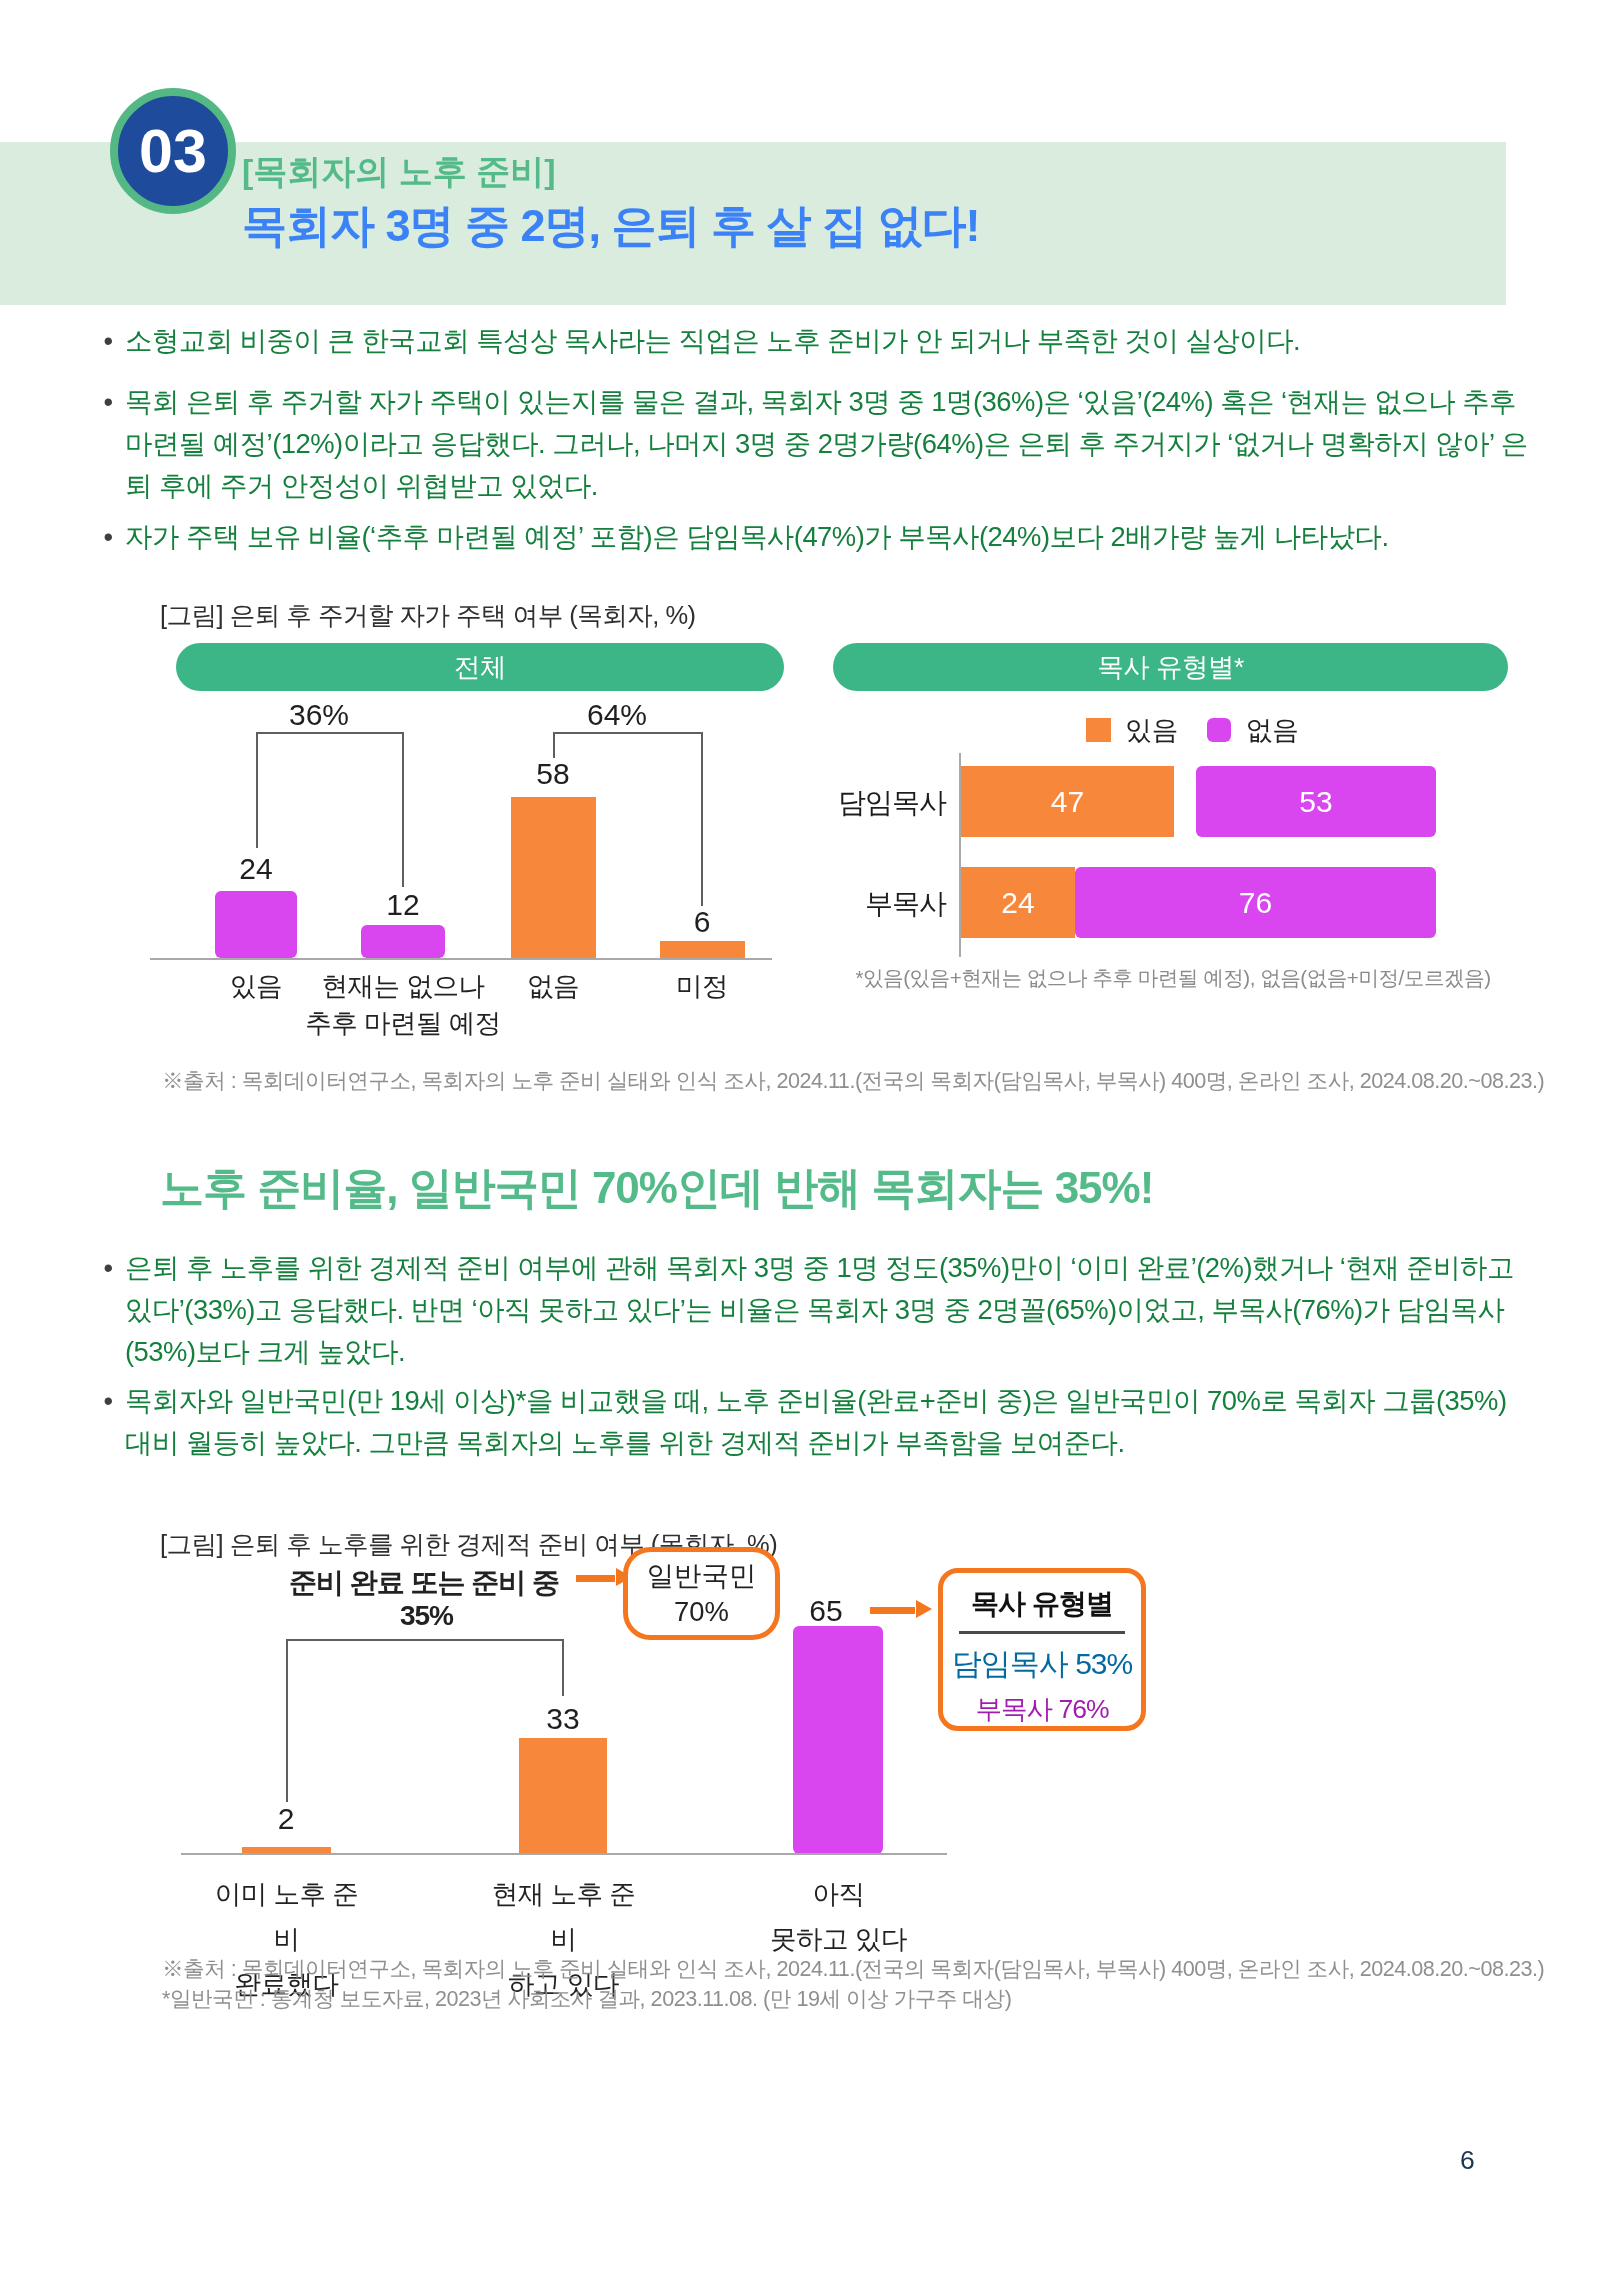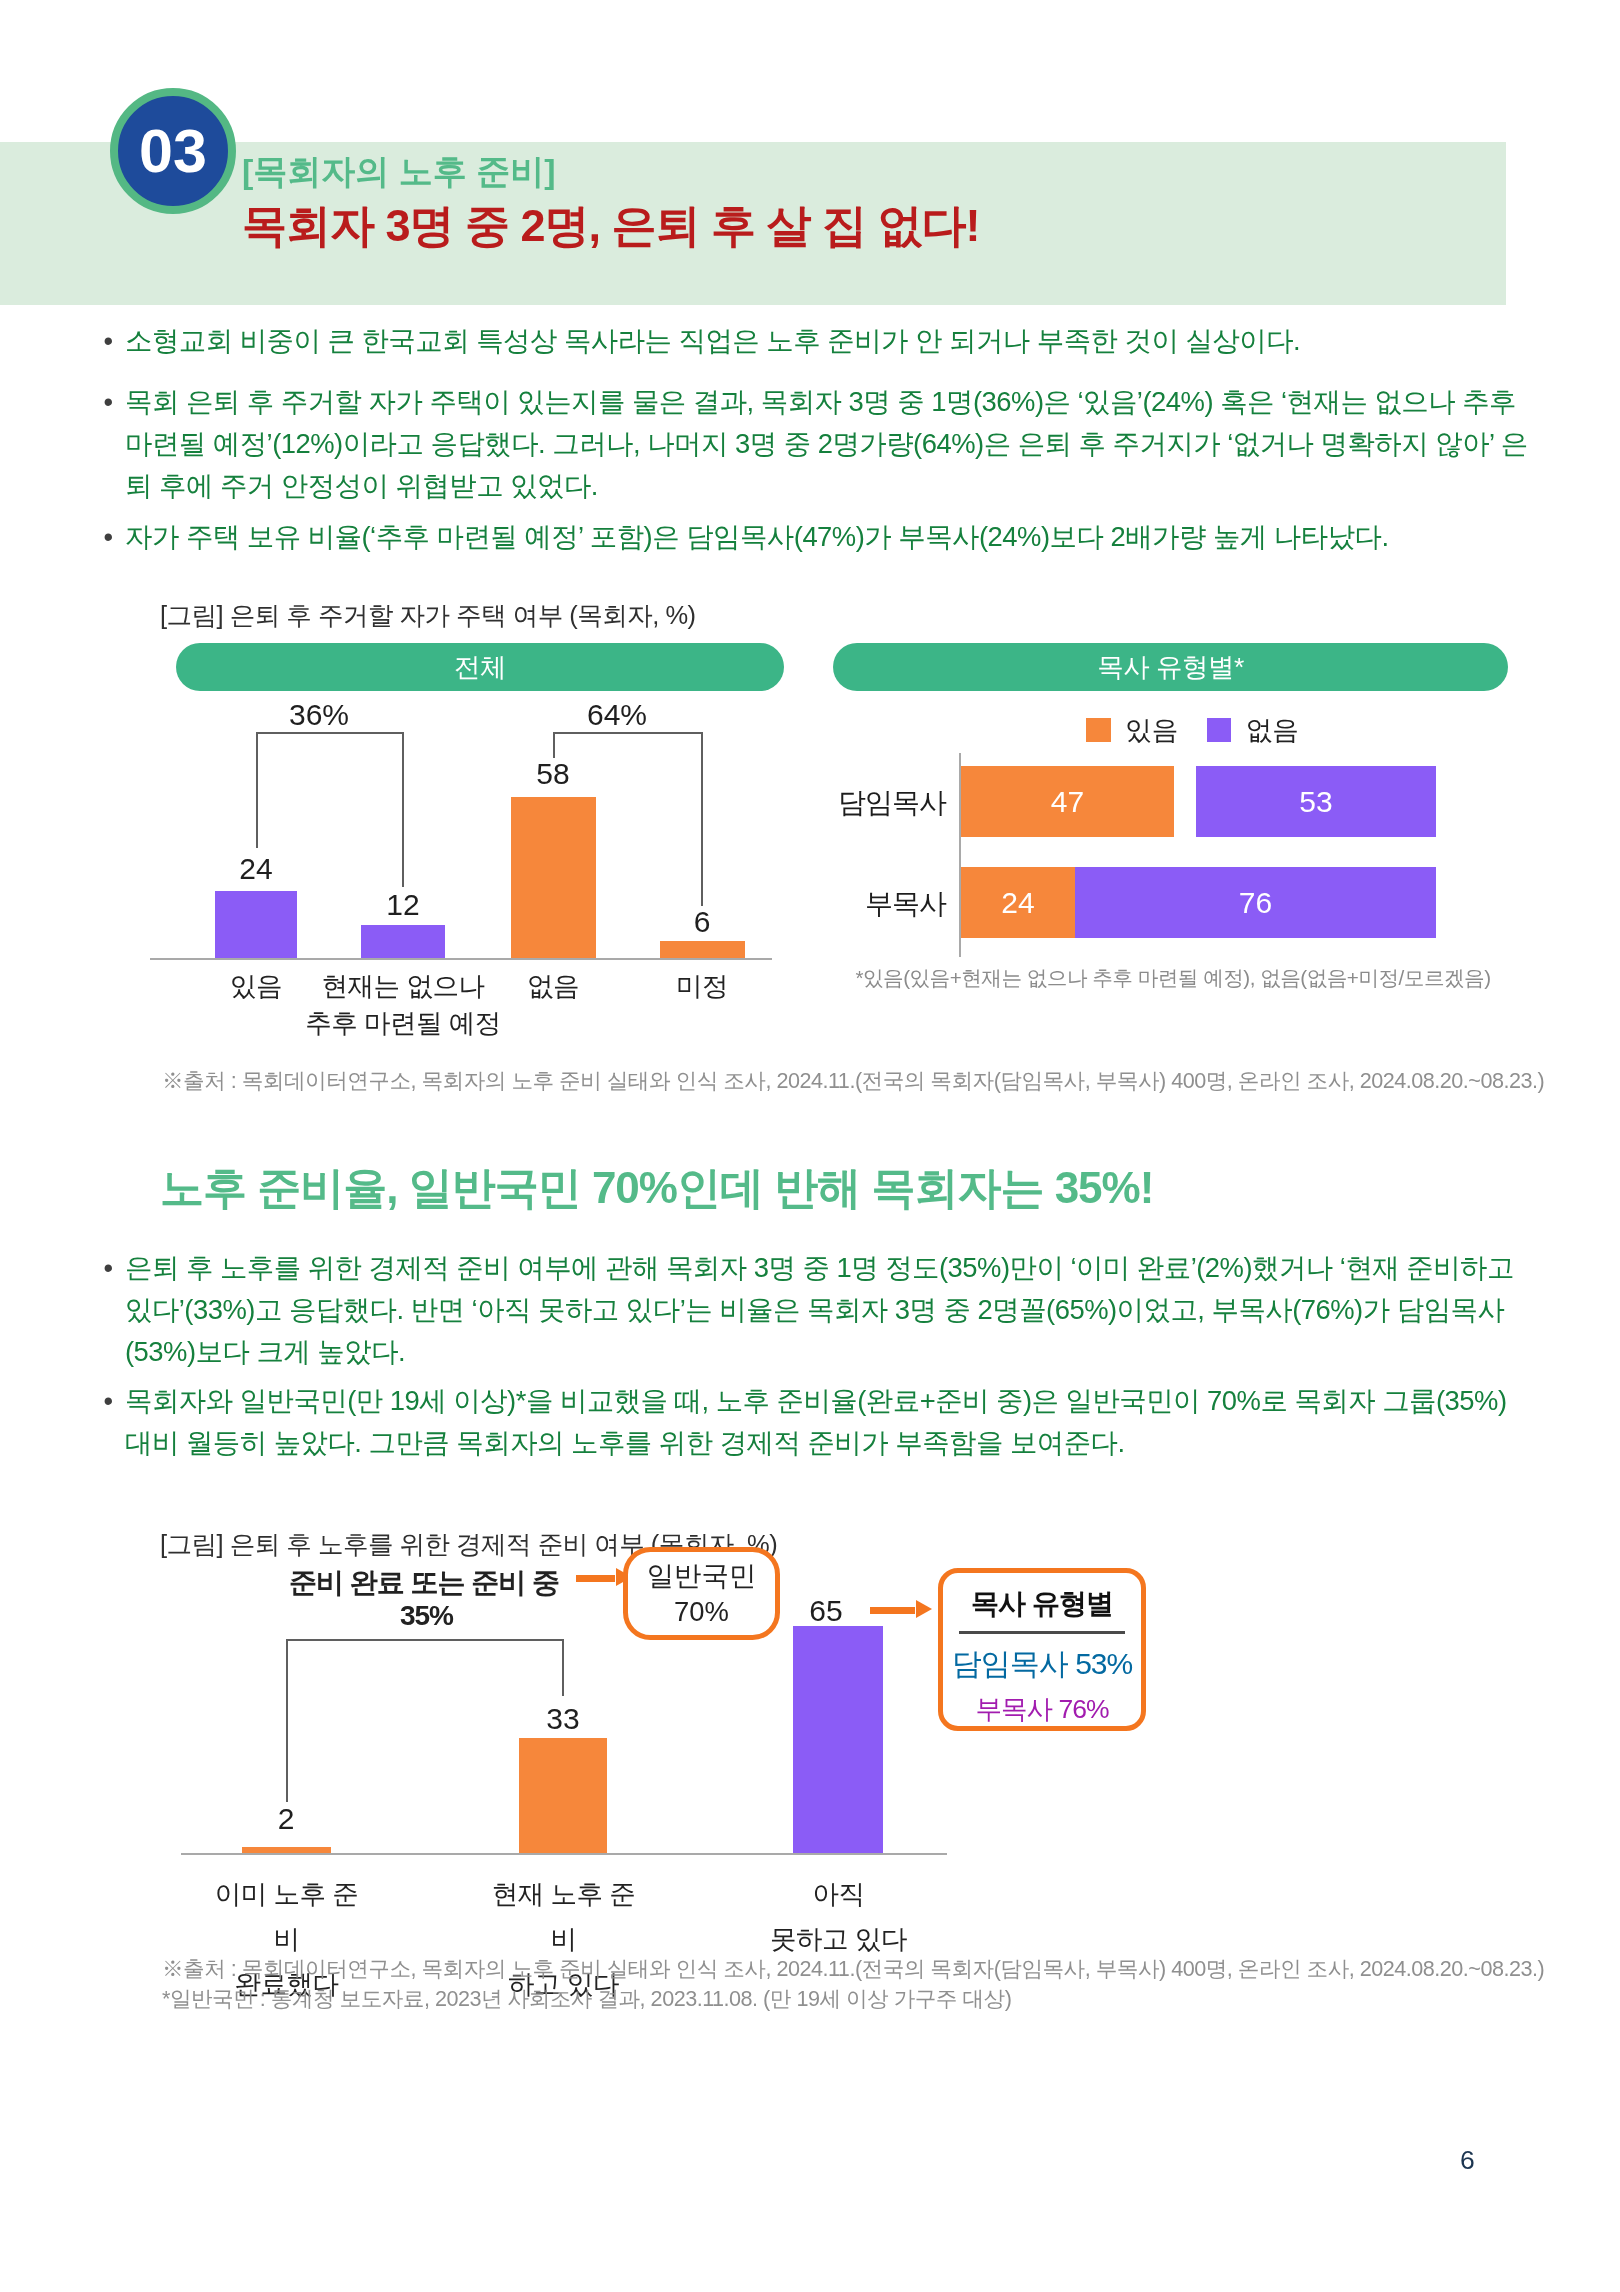--- a/index.html
+++ b/index.html
@@ -5,33 +5,33 @@
   html,body{margin:0;padding:0;background:#ffffff;}
   .page{position:relative;width:1620px;height:2293px;background:#ffffff;
         font-family:"Liberation Sans",sans-serif;color:#3f3f3f;overflow:hidden;}
   .abs{position:absolute;}
   
   .band{left:0;top:142px;width:1506px;height:163px;background:#daecdd;}
   .num-circle{left:110px;top:88px;width:110px;height:110px;border-radius:50%;
       background:#1e4b9b;border:8.8px solid #54b884;display:flex;align-items:center;
       justify-content:center;color:#ffffff;font-size:61px;font-weight:bold;}
   .kicker{left:242px;top:149px;font-size:34px;font-weight:bold;color:#54ba89;}
-  .big-title{left:242px;top:196px;font-size:45px;font-weight:bold;color:#b91c1c;letter-spacing:-1px;}
+  .big-title{left:242px;top:196px;font-size:45px;font-weight:bold;color:#3b82f6;letter-spacing:-1px;}
   
   .bullet{font-size:27.4px;line-height:42px;color:#15803d;letter-spacing:-0.5px;}
   .bullet::before{content:"\2022";position:absolute;left:-21.6px;color:#3f3f3f;}
   
   .figcap{font-size:25.5px;color:#2f2f2f;letter-spacing:-0.5px;}
   .src{font-size:21.6px;line-height:30px;color:#8f8f8f;letter-spacing:-0.5px;}
   
   .pill{height:48px;border-radius:24.5px;background:#3cb587;color:#fff;font-size:26.5px;
         display:flex;align-items:center;justify-content:center;letter-spacing:-0.5px;}
   
   .bar{position:absolute;bottom:0;}
-  .blue{background:#8b5cf6;}
+  .blue{background:#d946ef;border-radius:6px;}
   .orange{background:#f6873b;}
   .val{font-size:30px;color:#1f1f1f;text-align:center;width:88px;}
   .xl{font-size:26.5px;color:#222;text-align:center;line-height:37px;letter-spacing:-0.5px;}
   .bline{background:#5f5f5f;}
   .axis{background:#a9a9a9;}
   
   .srow{display:flex;height:71px;}
   .seg{display:flex;align-items:center;justify-content:center;color:#fff;font-size:30px;}
   .rowlab{font-size:28px;color:#1d1d1d;text-align:right;width:137px;letter-spacing:-1px;}
   .legend{display:flex;align-items:center;gap:14.7px;font-size:26.5px;color:#222;}

